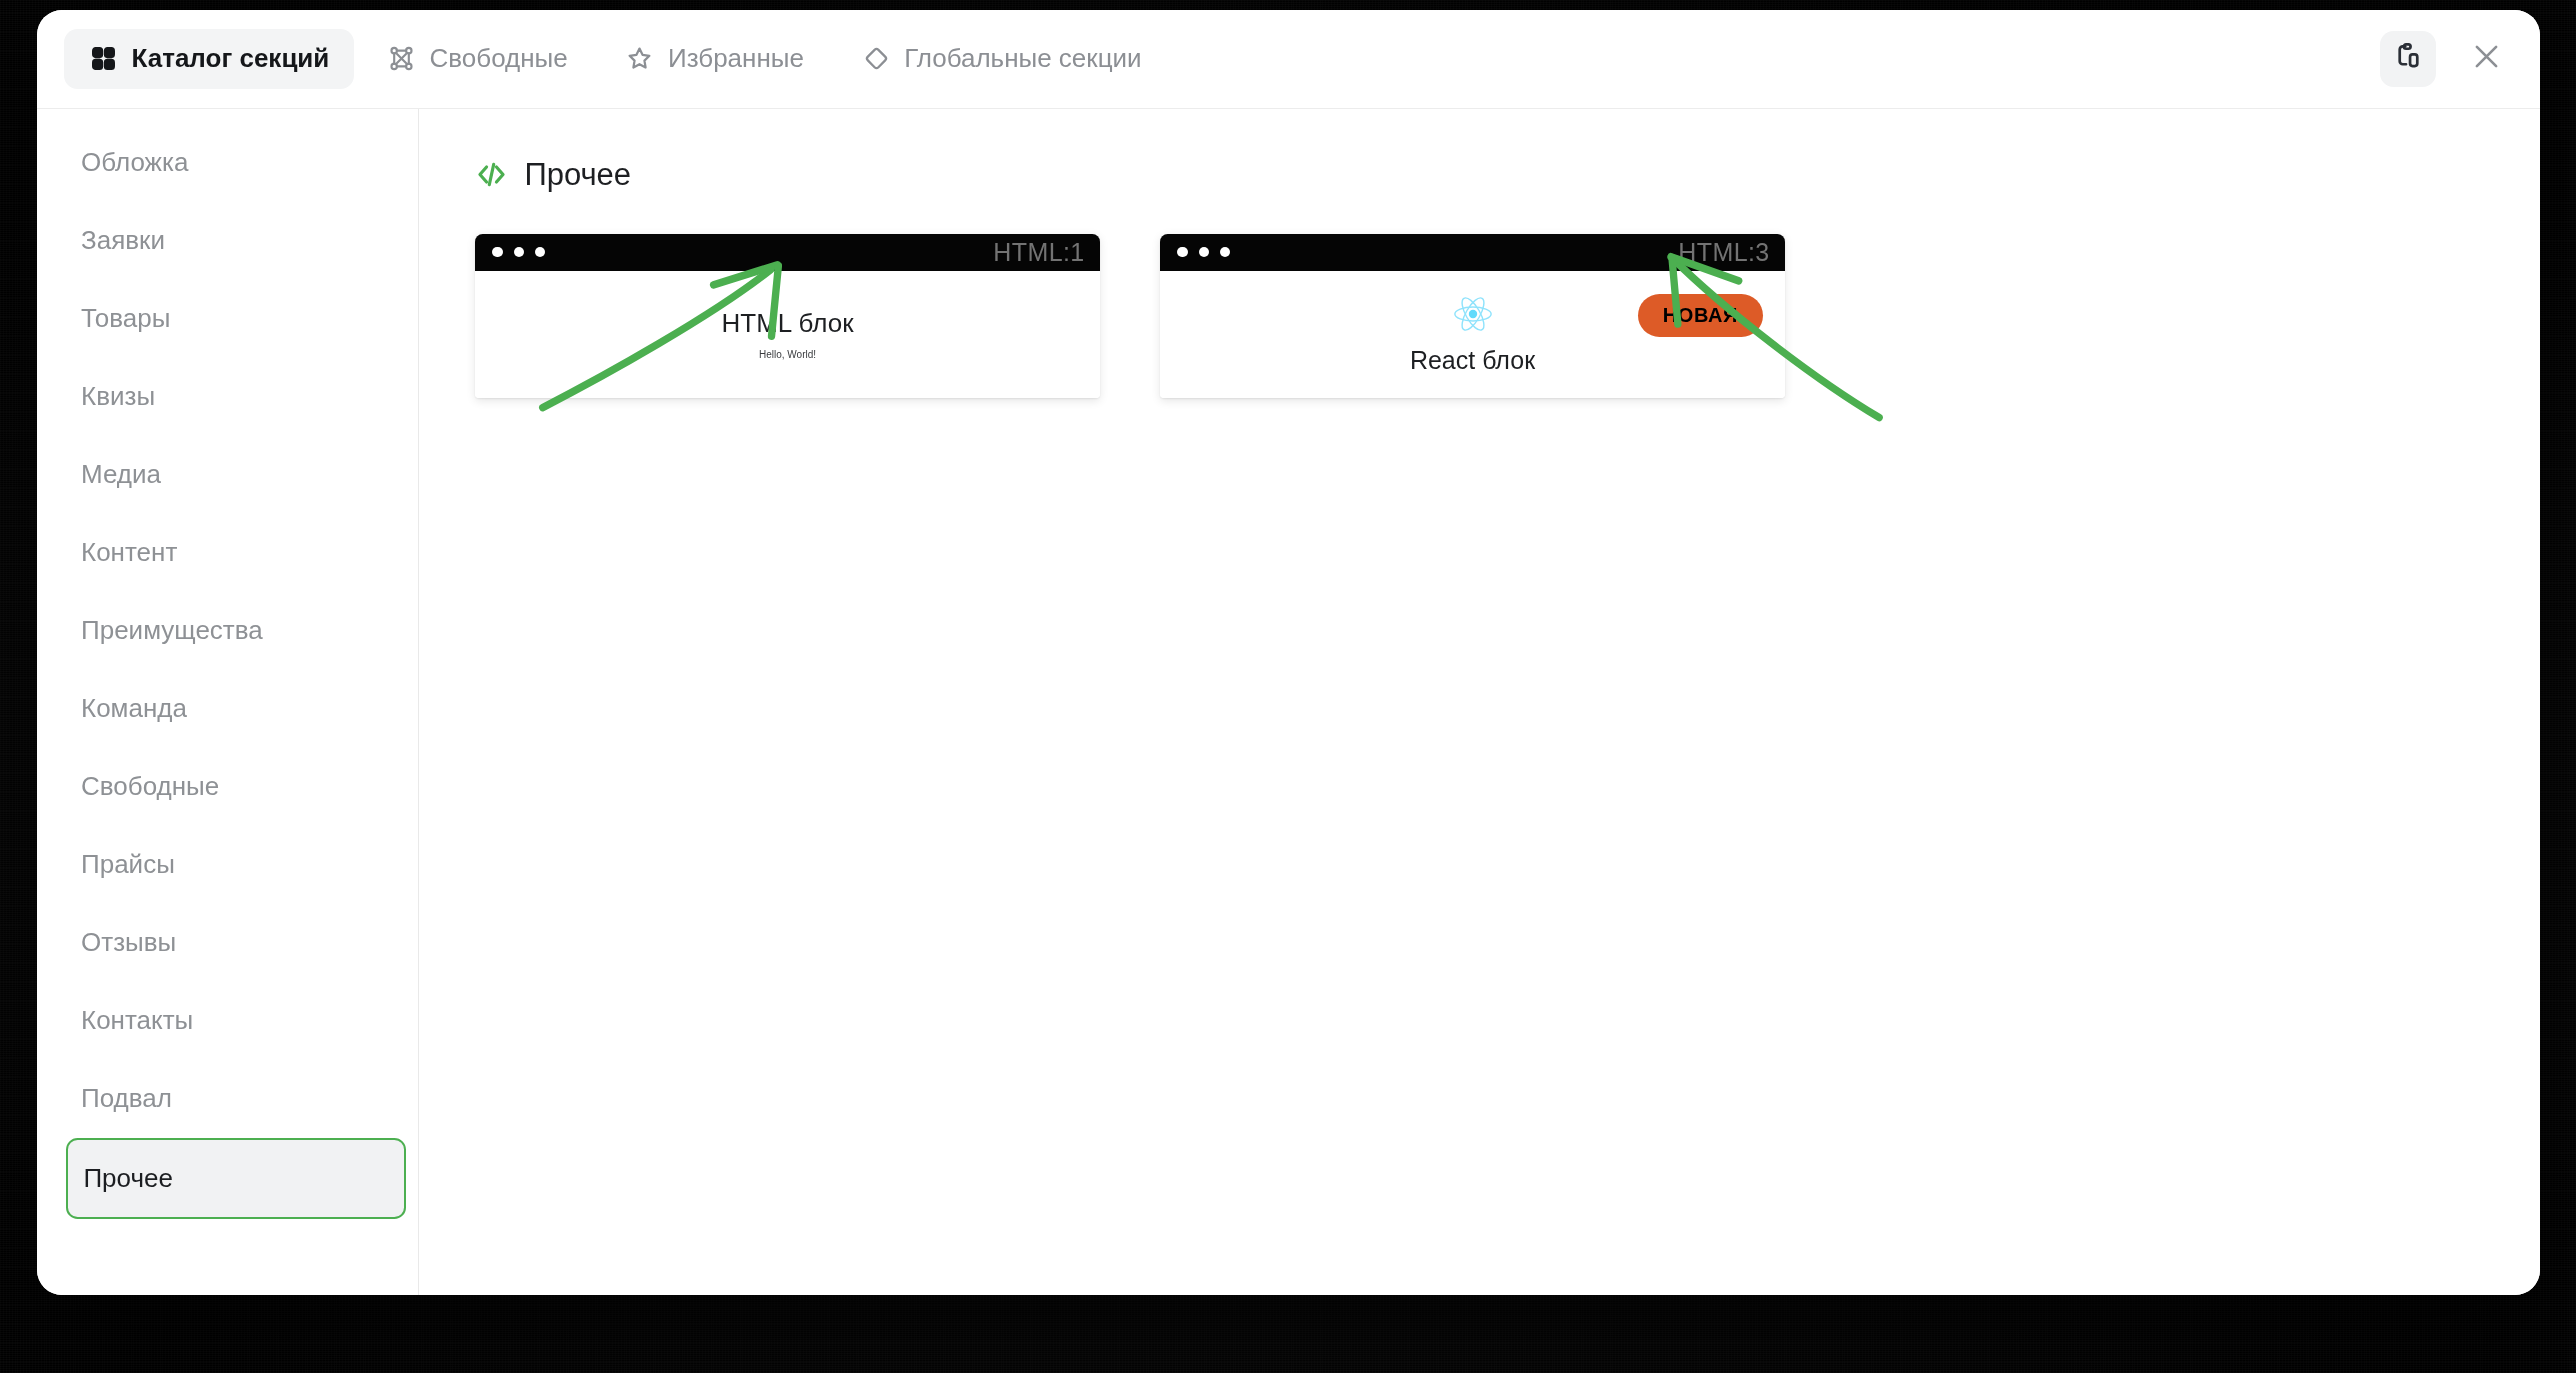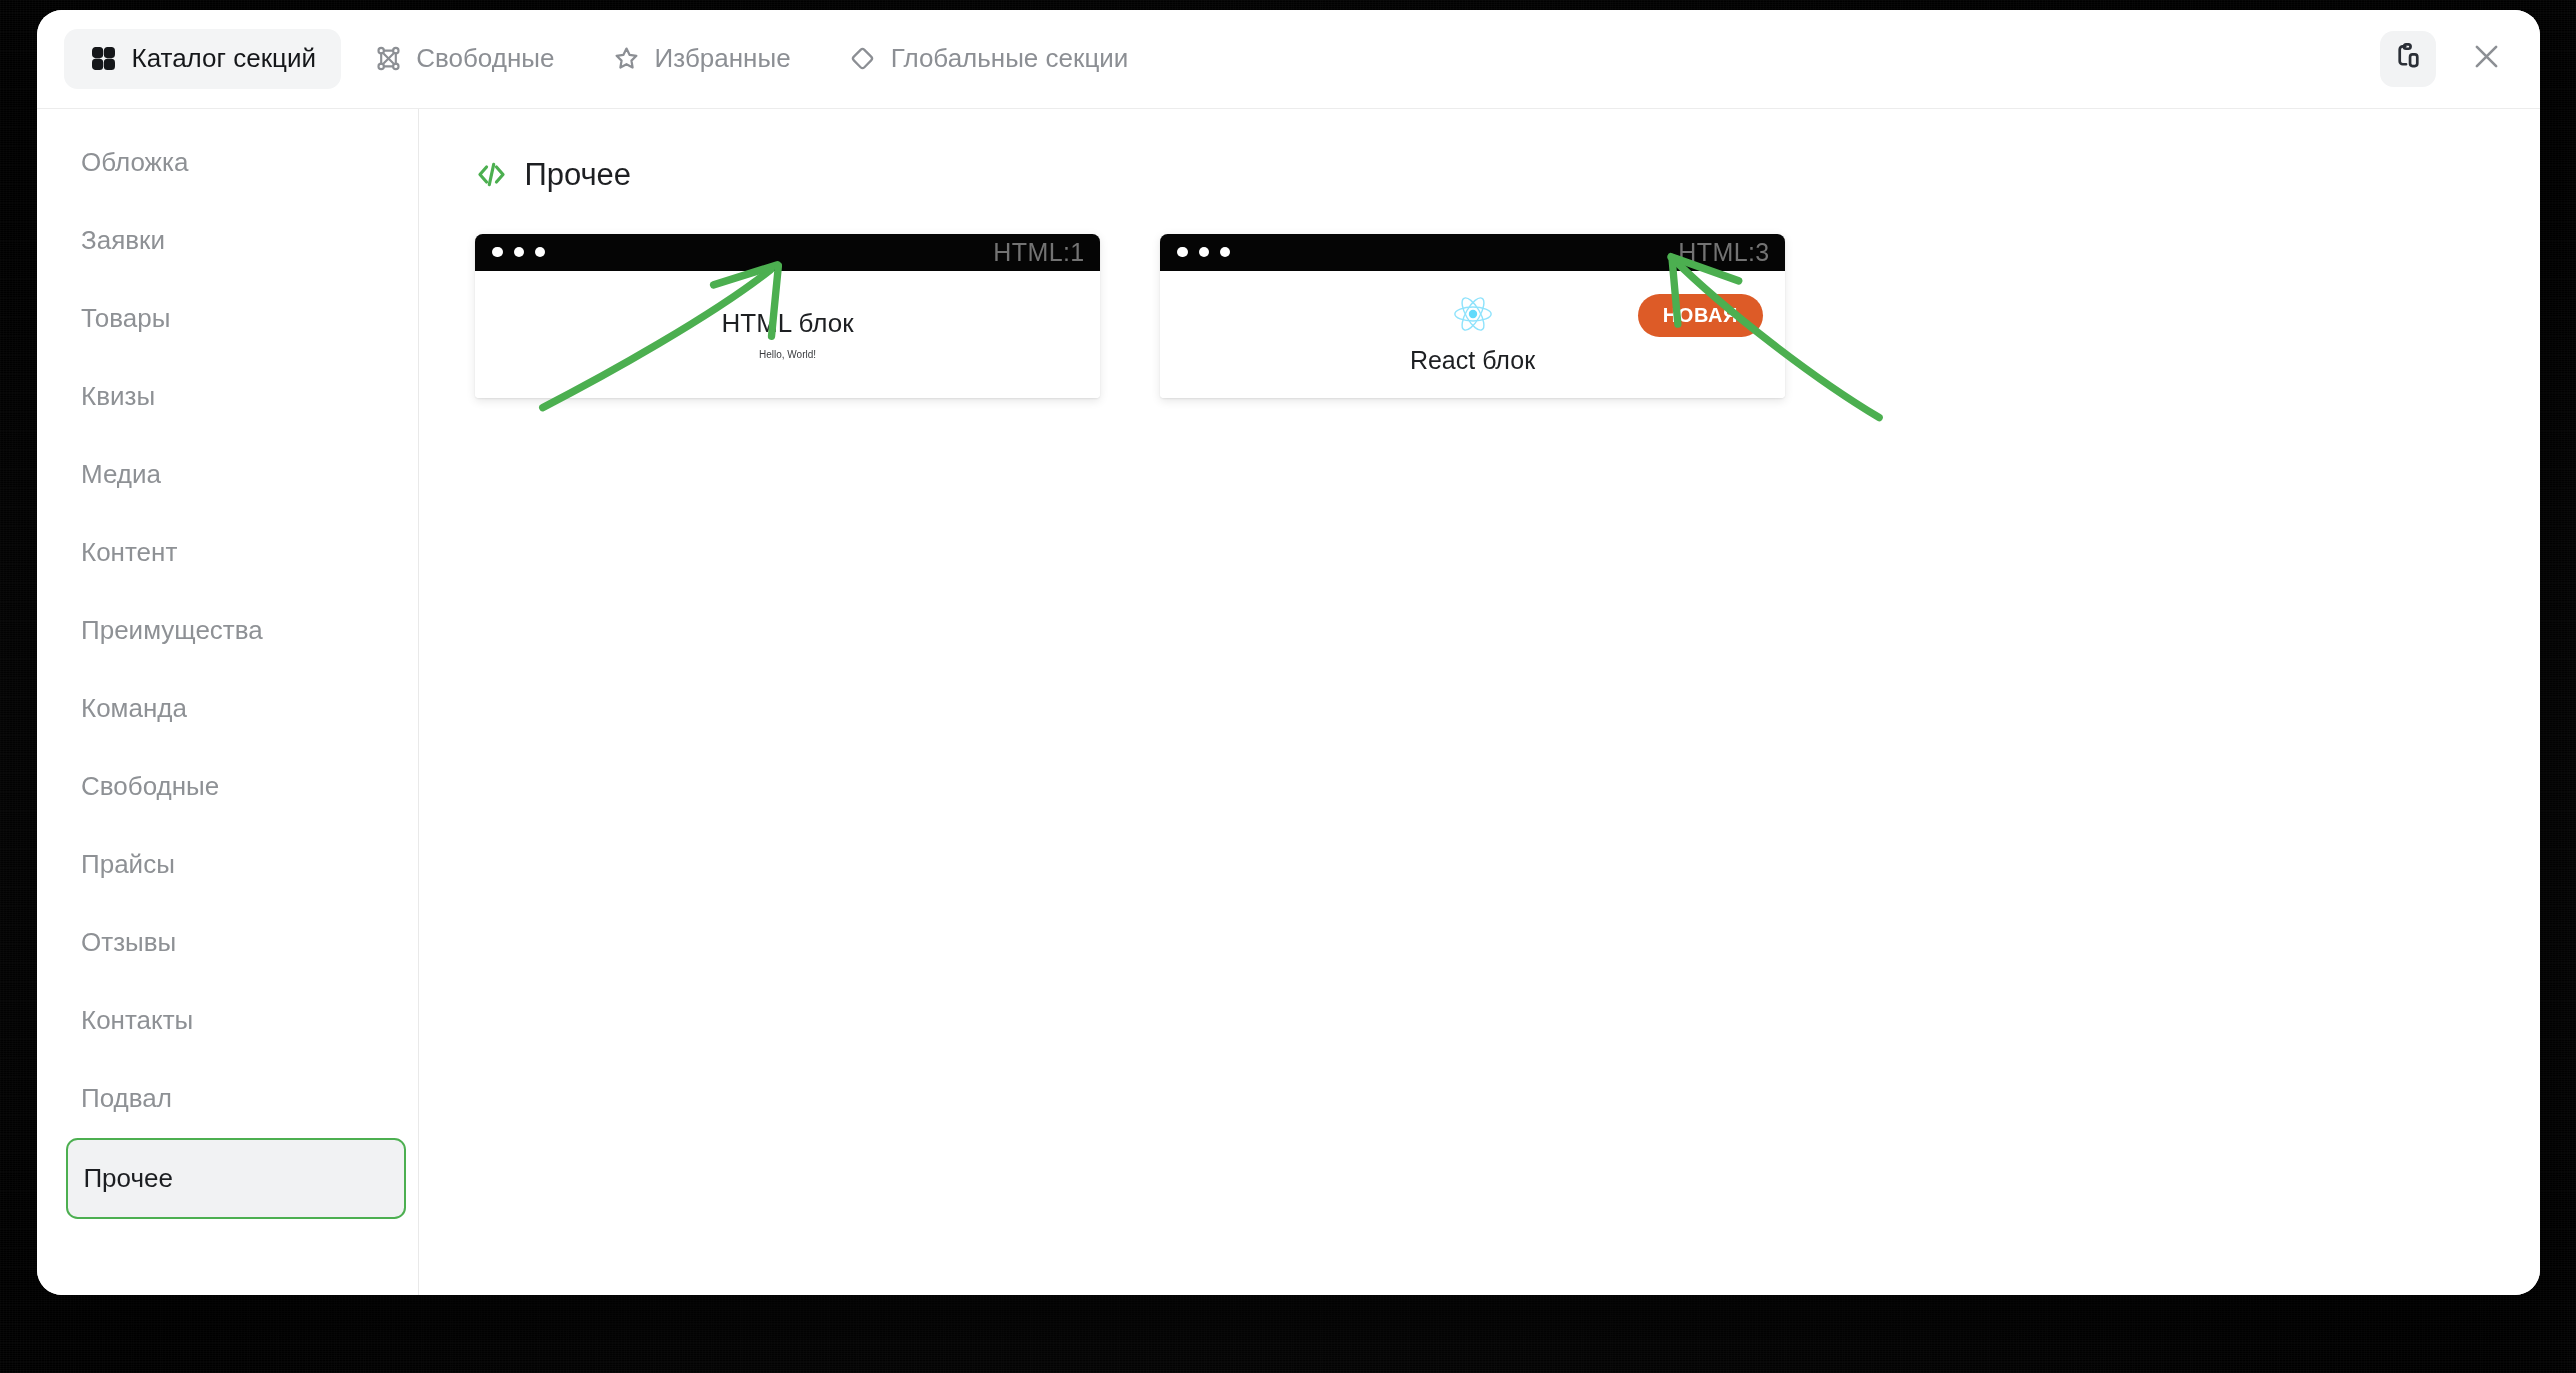--- a/index.html
+++ b/index.html
@@ -63,21 +63,21 @@
     height: 60px;
     padding: 0 25px;
     border-radius: 13.5px;
     font-size: 26px;
     color: #8c8f94;
     white-space: nowrap;
     cursor: pointer;
     user-select: none;
   }
   .tab .tab-ico { display:flex; align-items:center; justify-content:center; width:29px; height:29px; }
-  .tab.active { background: #f3f4f5; color: #15171a; font-weight: 400; }
+  .tab.active { background: #f3f4f5; color: #15171a; font-weight: 700; }
   .tab.active .tab-ico svg { stroke: #15171a; fill: #15171a; }
 
   .header-right {
     position: absolute;
     right: 29px;
     top: 50%;
     transform: translateY(-50%);
     display: flex;
     align-items: center;
     gap: 25px;
@@ -183,21 +183,21 @@
   }
   .card-h { font-size: 26px; color: #1d1f22; }
   .card-sub { font-size: 10px; color: #3a3c3f; margin-top: 10.6px; }
   .react-title { font-size: 25px; color: #1d1f22; margin-top: 7.7px; font-weight: 500; }
 
   .badge {
     position: absolute;
     right: 22px;
     top: 23px;
     background: #dd5b27;
-    color: #ffffff;
+    color: #000000;
     font-size: 20px;
     font-weight: 700;
     letter-spacing: 0.6px;
     padding: 11.6px 25px;
     border-radius: 29px;
     line-height: 1;
   }
 
   .arrows { position: absolute; left: 0; top: 0; width: 100%; height: 100%; pointer-events: none; }
 </style>

